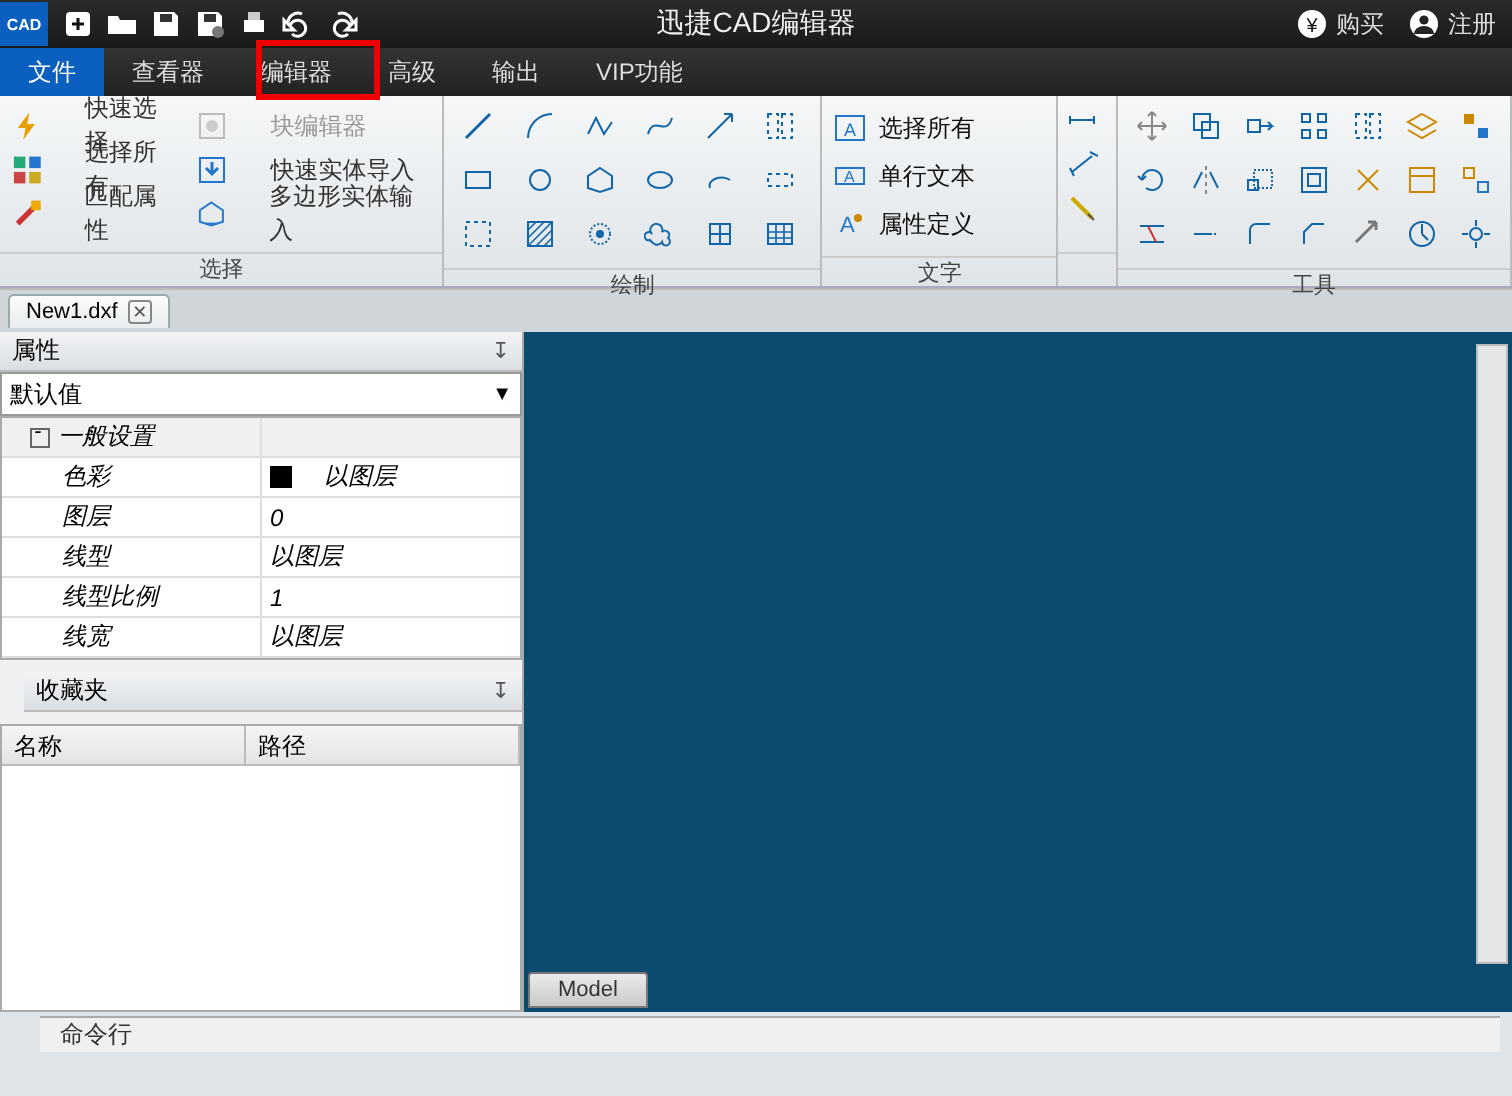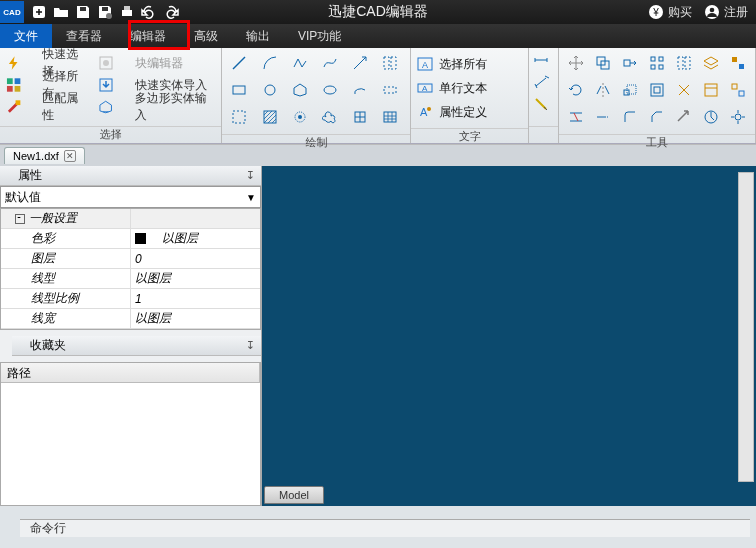--- a/index.html
+++ b/index.html
@@ -38,21 +38,21 @@
   .text-row .lab { color:#111; font-size:12px; }
 
   
   .tab-row { height:22px; background:#d0d5da; display:flex; align-items:center; padding-left:4px; border-top:1px solid #bbb; }
   .tab { background:linear-gradient(#fcfcfc,#e7ecee); border:1px solid #9aa; border-bottom:none; padding:2px 8px; font-size:11px; display:flex; align-items:center; gap:5px; border-radius:3px 3px 0 0; }
   .tab .close { width:12px; height:12px; border:1px solid #888; border-radius:2px; display:flex; align-items:center; justify-content:center; font-size:9px; cursor:pointer; color:#555; }
 
   
   .main { display:flex; height:340px; }
   .sidebar { width:262px; display:flex; flex-direction:column; background:#eef0f2; border-right:1px solid #aaa; }
-  .panel-hdr { height:20px; background:linear-gradient(#f2f4f6,#dadee2); display:flex; align-items:center; padding:0 18px; font-size:12px; border-bottom:1px solid #bbb; position:relative; }
+  .panel-hdr { height:20px; background:linear-gradient(#f2f4f6,#dadee2); display:flex; align-items:center; padding:0 6px; font-size:12px; border-bottom:1px solid #bbb; position:relative; }
   .panel-hdr .pin { position:absolute; right:6px; font-size:11px; color:#555; }
   .combo { height:22px; margin:0; background:#fff; border:1px solid #999; display:flex; align-items:center; padding:0 4px; justify-content:space-between; }
   .combo .arrow { font-size:10px; }
   .prop-grid { background:#fff; border:1px solid #aaa; }
   .prop-row { display:flex; height:20px; border-bottom:1px solid #ddd; font-size:12px;font-style:italic; }
   .prop-row .cell1 { width:130px; padding-left:30px; border-right:1px solid #ddd; display:flex; align-items:center; }
   .prop-row .cell2 { flex:1; padding-left:4px; display:flex; align-items:center; gap:16px; }
   .prop-row.hdr { background:#f0f0f0; }
   .prop-row.hdr .cell1 { padding-left:14px; }
   .chk { width:10px; height:10px; border:1px solid #666; display:inline-block; margin-right:4px; position:relative; }
@@ -62,21 +62,21 @@
   .fav-list { margin-top:6px; border:1px solid #aaa; background:#fff; flex:1; min-height:80px; }
   .fav-hdr-row { display:flex; background:linear-gradient(#f4f4f4,#e4e4e4); border-bottom:1px solid #bbb; height:20px; }
   .fav-hdr-row div { padding:2px 6px; border-right:1px solid #bbb; font-size:12px; }
 
   .canvas { flex:1; background:#0c4a6e; position:relative; }
   .model-tab { position:absolute; left:2px; bottom:2px; background:linear-gradient(#eaeaea,#c9c9c9); border:1px solid #777; border-radius:2px 2px 0 0; padding:2px 14px; font-size:11px; color:#333; }
 
   .scrollbar-v { position:absolute; right:2px; top:6px; bottom:24px; width:16px; background:#e6e6e6; border:1px solid #bbb; }
 
   
-  .cmd { position:absolute; left:20px; bottom:11px; right:6px; height:18px; background:#eef0f2; border-top:1px solid #aaa; display:flex; align-items:center; padding-left:10px; font-size:12px; color:#333;font-family:Liberation Mono, monospace; }
+  .cmd { position:absolute; left:20px; bottom:22px; right:6px; height:18px; background:#eef0f2; border-top:1px solid #aaa; display:flex; align-items:center; padding-left:10px; font-size:12px; color:#333;font-family:Liberation Mono, monospace; }
 </style>
 </head>
 <body>
 
 <div class="title-bar">
   <div class="app-icon">CAD</div>
   <div class="t-btn">
       <svg viewBox="0 0 16 16">
         <rect x="2" y="2" width="12" height="12" rx="2" fill="#fff"></rect>
         <path d="M8 5v6M5 8h6" stroke="#111" stroke-width="1.5"></path>
@@ -529,20 +529,21 @@
         <div class="cell2">以图层</div>
       </div>
     </div>
 
     <div class="panel-hdr" style="margin-top:6px;margin-left:12px;">
       <span>收藏夹</span>
       <span class="pin">↧</span>
     </div>
     <div class="fav-list">
       <div class="fav-hdr-row">
+        <div style="width:122px;">名称</div>
         <div style="flex:1;">路径</div>
       </div>
     </div>
   </div>
 
   <div class="canvas">
     <div class="scrollbar-v"></div>
     <div class="model-tab">Model</div>
   </div>
 </div>

